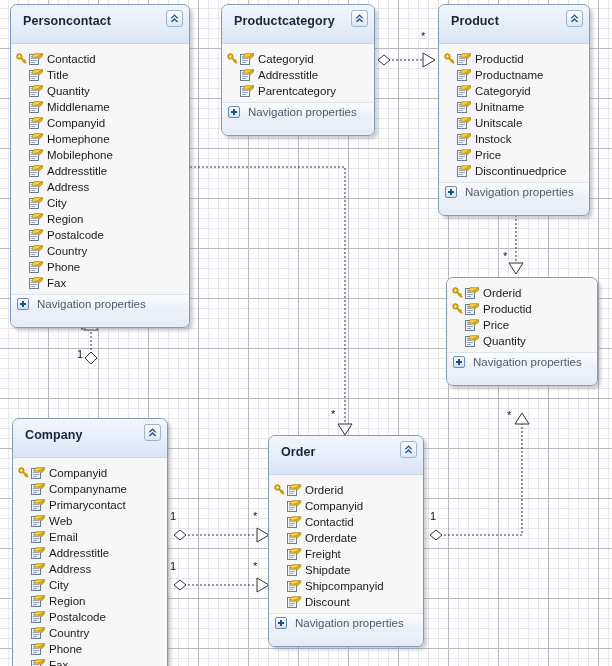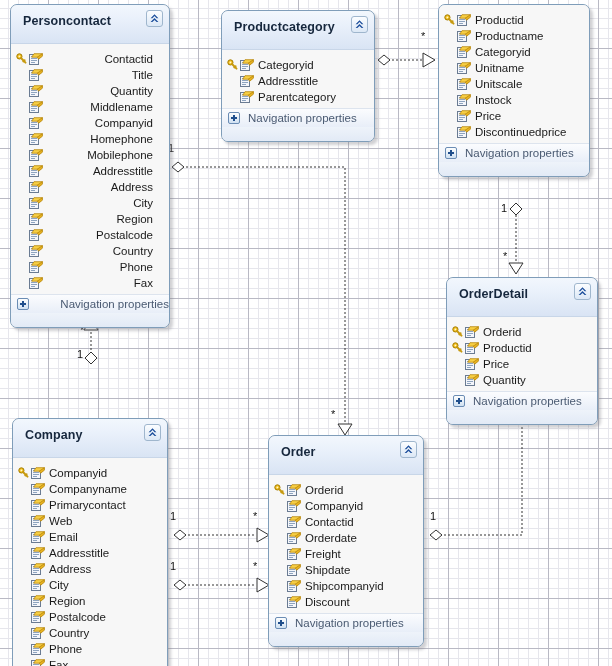--- a/index.html
+++ b/index.html
@@ -170,21 +170,21 @@
     <span class="mult" style="left:80px;top:324px">*</span>
     <span class="mult" style="left:170px;top:510px">1</span>
     <span class="mult" style="left:253px;top:510px">*</span>
     <span class="mult" style="left:170px;top:560px">1</span>
     <span class="mult" style="left:253px;top:560px">*</span>
     <span class="mult" style="left:430px;top:510px">1</span>
     <span class="mult" style="left:507px;top:409px">*</span>
   </div>
 
   <div id="entities">
-      <div class="entity" style="left: 10px; top: 4px; width: 160px; text-align: right;">
+      <div class="entity" style="left: 10px; top: 4px; width: 180px;">
         <div class="ent-header">
           <div class="ent-title">Personcontact</div>
           <div class="collapse-btn">
             <svg width="13" height="13" viewBox="0 0 13 13">
               <path d="M6.5 2.2 L10.4 6.2 L8.6 6.2 L6.5 4.1 L4.4 6.2 L2.6 6.2 Z" fill="#1d4f9c"></path>
               <path d="M6.5 6.1 L10.4 10.1 L8.6 10.1 L6.5 8.0 L4.4 10.1 L2.6 10.1 Z" fill="#1d4f9c"></path>
             </svg>
           </div>
         </div>
         <div class="ent-body">
@@ -325,21 +325,21 @@
               <rect x="2" y="5" width="6" height="1" fill="#8ea4bf"></rect>
               <rect x="2" y="7" width="6" height="1" fill="#8ea4bf"></rect>
               <rect x="2" y="9" width="4" height="1" fill="#8ea4bf"></rect>
               <path d="M5 0.7 L13.4 0.7 L11 4.2 L2.7 4.2 Z" fill="#f7cf45" stroke="#b8860b" stroke-width="0.8"></path>
               <path d="M8.2 4.2 L13.4 0.7 L13.4 3.2 L9.6 6.2 Z" fill="#e8b320" stroke="#b8860b" stroke-width="0.8"></path>
             </svg><span class="fname">Fax</span></div>
         </div>
         <div class="nav-row"><span class="plusbox"></span><span>Navigation properties</span></div>
         <div class="ent-footer"></div>
       </div>
-      <div class="entity" style="left: 221px; top: 10px; width: 154px;">
+      <div class="entity" style="left: 221px; top: 4px; width: 154px;">
         <div class="ent-header">
           <div class="ent-title">Productcategory</div>
           <div class="collapse-btn">
             <svg width="13" height="13" viewBox="0 0 13 13">
               <path d="M6.5 2.2 L10.4 6.2 L8.6 6.2 L6.5 4.1 L4.4 6.2 L2.6 6.2 Z" fill="#1d4f9c"></path>
               <path d="M6.5 6.1 L10.4 10.1 L8.6 10.1 L6.5 8.0 L4.4 10.1 L2.6 10.1 Z" fill="#1d4f9c"></path>
             </svg>
           </div>
         </div>
         <div class="ent-body">
@@ -373,20 +373,29 @@
               <rect x="2" y="7" width="6" height="1" fill="#8ea4bf"></rect>
               <rect x="2" y="9" width="4" height="1" fill="#8ea4bf"></rect>
               <path d="M5 0.7 L13.4 0.7 L11 4.2 L2.7 4.2 Z" fill="#f7cf45" stroke="#b8860b" stroke-width="0.8"></path>
               <path d="M8.2 4.2 L13.4 0.7 L13.4 3.2 L9.6 6.2 Z" fill="#e8b320" stroke="#b8860b" stroke-width="0.8"></path>
             </svg><span class="fname">Parentcategory</span></div>
         </div>
         <div class="nav-row"><span class="plusbox"></span><span>Navigation properties</span></div>
         <div class="ent-footer"></div>
       </div>
       <div class="entity" style="left: 438px; top: 4px; width: 152px;">
+        <div class="ent-header">
+          <div class="ent-title">Product</div>
+          <div class="collapse-btn">
+            <svg width="13" height="13" viewBox="0 0 13 13">
+              <path d="M6.5 2.2 L10.4 6.2 L8.6 6.2 L6.5 4.1 L4.4 6.2 L2.6 6.2 Z" fill="#1d4f9c"></path>
+              <path d="M6.5 6.1 L10.4 10.1 L8.6 10.1 L6.5 8.0 L4.4 10.1 L2.6 10.1 Z" fill="#1d4f9c"></path>
+            </svg>
+          </div>
+        </div>
         <div class="ent-body">
           <div class="field"><svg class="keyico" viewBox="0 0 11 12">
               <circle cx="3.4" cy="3.4" r="2.6" fill="#f5c01e" stroke="#a07b00" stroke-width="1"></circle>
               <circle cx="3.4" cy="3.4" r="0.9" fill="#fff8d0"></circle>
               <path d="M5 5 L9.5 9.6" stroke="#c79a10" stroke-width="2" stroke-linecap="round"></path>
               <path d="M7.3 8.4 L8.6 7.2" stroke="#c79a10" stroke-width="2" stroke-linecap="round"></path>
             </svg><svg class="propico" viewBox="0 0 14 12">
               <rect x="0.5" y="1.5" width="9" height="10" fill="#f4f6fb" stroke="#6a7b92" stroke-width="1"></rect>
               <rect x="2" y="3" width="6" height="1" fill="#8ea4bf"></rect>
               <rect x="2" y="5" width="6" height="1" fill="#8ea4bf"></rect>
@@ -456,29 +465,20 @@
               <rect x="2" y="7" width="6" height="1" fill="#8ea4bf"></rect>
               <rect x="2" y="9" width="4" height="1" fill="#8ea4bf"></rect>
               <path d="M5 0.7 L13.4 0.7 L11 4.2 L2.7 4.2 Z" fill="#f7cf45" stroke="#b8860b" stroke-width="0.8"></path>
               <path d="M8.2 4.2 L13.4 0.7 L13.4 3.2 L9.6 6.2 Z" fill="#e8b320" stroke="#b8860b" stroke-width="0.8"></path>
             </svg><span class="fname">Discontinuedprice</span></div>
         </div>
         <div class="nav-row"><span class="plusbox"></span><span>Navigation properties</span></div>
         <div class="ent-footer"></div>
       </div>
       <div class="entity" style="left: 446px; top: 277px; width: 152px;">
-        <div class="ent-header">
-          <div class="ent-title">OrderDetail</div>
-          <div class="collapse-btn">
-            <svg width="13" height="13" viewBox="0 0 13 13">
-              <path d="M6.5 2.2 L10.4 6.2 L8.6 6.2 L6.5 4.1 L4.4 6.2 L2.6 6.2 Z" fill="#1d4f9c"></path>
-              <path d="M6.5 6.1 L10.4 10.1 L8.6 10.1 L6.5 8.0 L4.4 10.1 L2.6 10.1 Z" fill="#1d4f9c"></path>
-            </svg>
-          </div>
-        </div>
         <div class="ent-body">
           <div class="field"><svg class="keyico" viewBox="0 0 11 12">
               <circle cx="3.4" cy="3.4" r="2.6" fill="#f5c01e" stroke="#a07b00" stroke-width="1"></circle>
               <circle cx="3.4" cy="3.4" r="0.9" fill="#fff8d0"></circle>
               <path d="M5 5 L9.5 9.6" stroke="#c79a10" stroke-width="2" stroke-linecap="round"></path>
               <path d="M7.3 8.4 L8.6 7.2" stroke="#c79a10" stroke-width="2" stroke-linecap="round"></path>
             </svg><svg class="propico" viewBox="0 0 14 12">
               <rect x="0.5" y="1.5" width="9" height="10" fill="#f4f6fb" stroke="#6a7b92" stroke-width="1"></rect>
               <rect x="2" y="3" width="6" height="1" fill="#8ea4bf"></rect>
               <rect x="2" y="5" width="6" height="1" fill="#8ea4bf"></rect>

